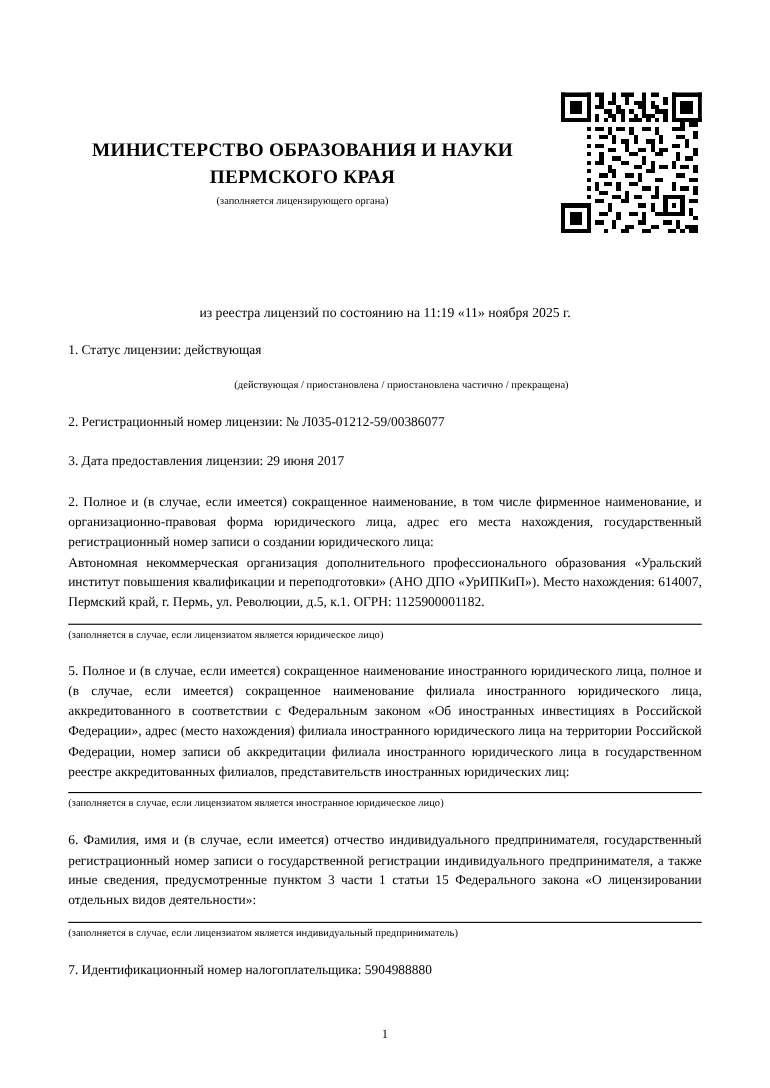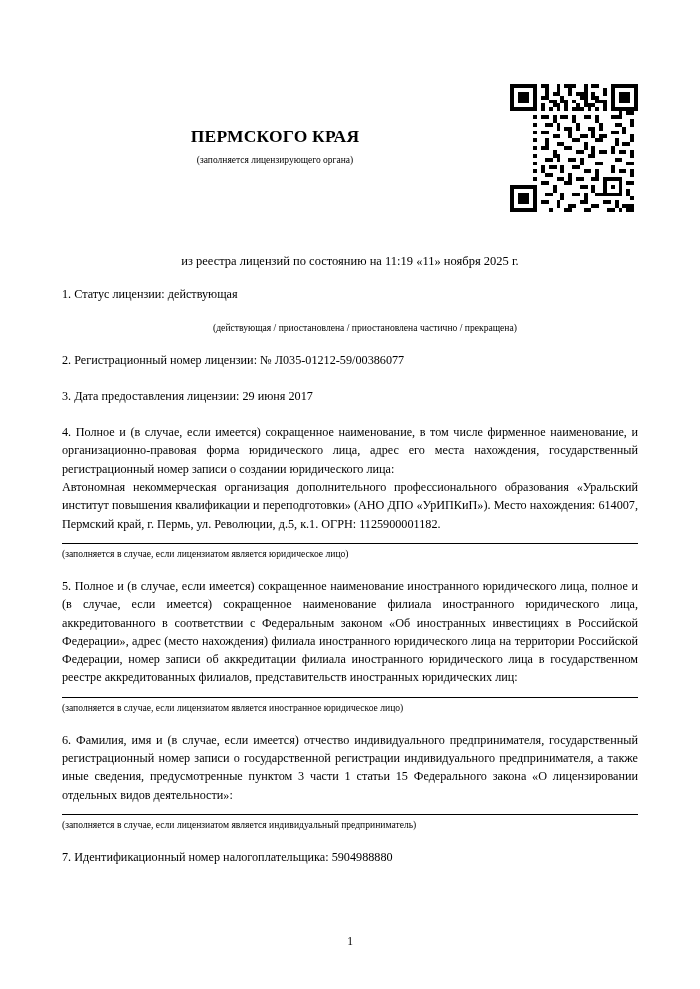--- a/index.html
+++ b/index.html
@@ -263,38 +263,39 @@
       <rect x="15" y="31" width="2" height="1"></rect>
         <rect x="18" y="30" width="2" height="1"></rect>
       <rect x="21" y="31" width="2" height="1"></rect>
         <rect x="10" y="32" width="1" height="1"></rect>
       <rect x="14" y="32" width="2" height="1"></rect>
         <rect x="19" y="32" width="2" height="1"></rect>
     </g>
   </svg>
 
   <div class="header">
+    <div class="line">МИНИСТЕРСТВО ОБРАЗОВАНИЯ И НАУКИ</div>
     <div class="line">ПЕРМСКОГО КРАЯ</div>
   </div>
   <div class="org-sub">(заполняется лицензирующего органа)</div>
 
   <div class="doc-title">
     <div>из реестра лицензий по состоянию на 11:19 «11» ноября 2025 г.</div>
   </div>
 
   <div class="items">
 
     <div class="item nojust">1. Статус лицензии: действующая</div>
     <div class="note indent">(действующая / приостановлена / приостановлена частично / прекращена)</div>
 
     <div class="item nojust">2. Регистрационный номер лицензии: № Л035-01212-59/00386077</div>
 
     <div class="item nojust">3. Дата предоставления лицензии: 29 июня 2017</div>
 
-    <div class="body-text">4. Полное и (в случае, если имеется) сокращенное наименование, в том числе фирменное наименование, и организационно-правовая форма юридического лица, адрес его места нахождения, государственный регистрационный номер записи о создании юридического лица:</div>
+    <div class="body-text">2. Полное и (в случае, если имеется) сокращенное наименование, в том числе фирменное наименование, и организационно-правовая форма юридического лица, адрес его места нахождения, государственный регистрационный номер записи о создании юридического лица:</div>
     <div class="body-text">Автономная некоммерческая организация дополнительного профессионального образования «Уральский институт повышения квалификации и переподготовки» (АНО ДПО «УрИПКиП»). Место нахождения: 614007, Пермский край, г. Пермь, ул. Революции, д.5, к.1. ОГРН: 1125900001182.</div>
     <hr class="rule">
     <div class="note">(заполняется в случае, если лицензиатом является юридическое лицо)</div>
 
     <div class="body-text">5. Полное и (в случае, если имеется) сокращенное наименование иностранного юридического лица, полное и (в случае, если имеется) сокращенное наименование филиала иностранного юридического лица, аккредитованного в соответствии с Федеральным законом «Об иностранных инвестициях в Российской Федерации», адрес (место нахождения) филиала иностранного юридического лица на территории Российской Федерации, номер записи об аккредитации филиала иностранного юридического лица в государственном реестре аккредитованных филиалов, представительств иностранных юридических лиц:</div>
     <hr class="rule">
     <div class="note">(заполняется в случае, если лицензиатом является иностранное юридическое лицо)</div>
 
     <div class="body-text">6. Фамилия, имя и (в случае, если имеется) отчество индивидуального предпринимателя, государственный регистрационный номер записи о государственной регистрации индивидуального предпринимателя, а также иные сведения, предусмотренные пунктом 3 части 1 статьи 15 Федерального закона «О лицензировании отдельных видов деятельности»:</div>
     <hr class="rule">

